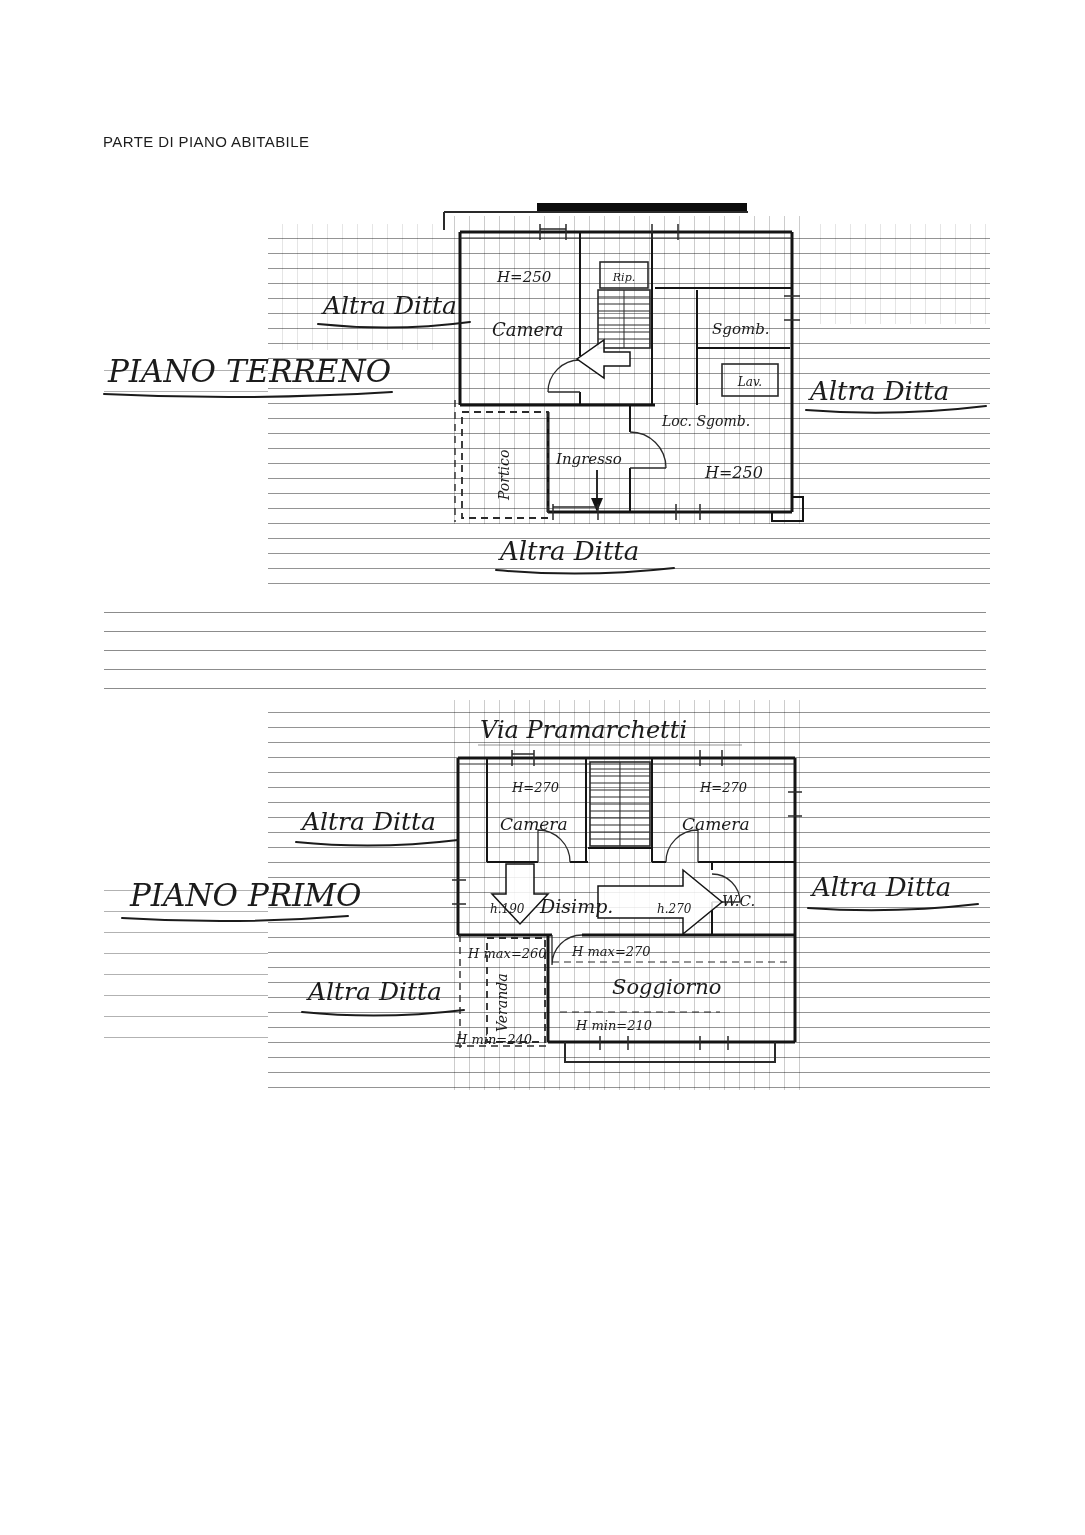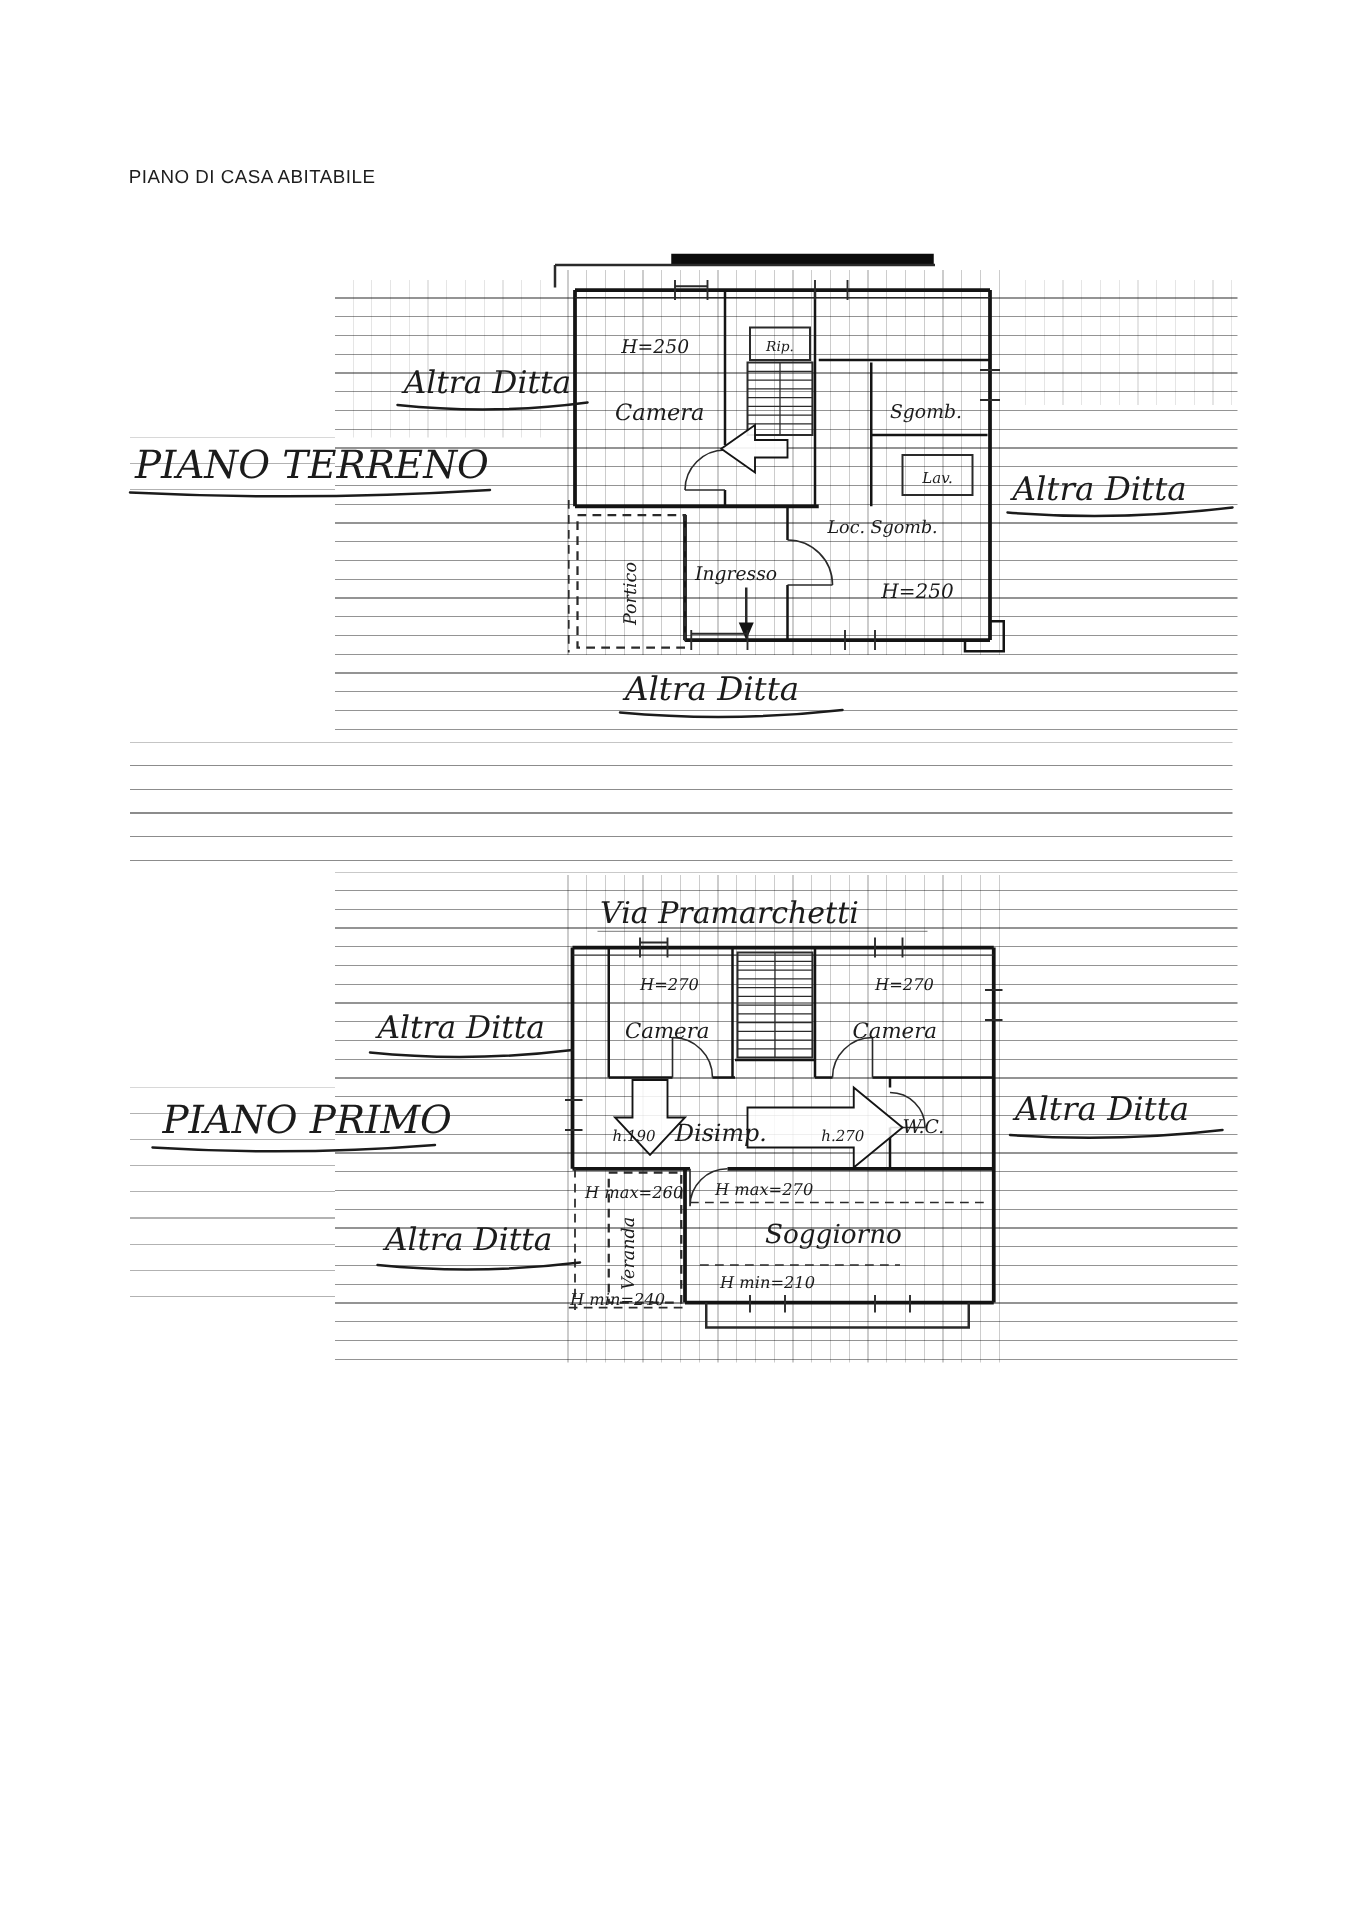--- a/index.html
+++ b/index.html
@@ -26,21 +26,21 @@
   <div class="ruled" style="left:268px;top:224px;width:722px;height:372px;"></div>
   <div class="ruled sparse" style="left:104px;top:594px;width:882px;height:96px;"></div>
   <div class="ruled" style="left:268px;top:698px;width:722px;height:392px;"></div>
   <div class="ruled faint" style="left:104px;top:350px;width:164px;height:46px;"></div>
   <div class="ruled faint" style="left:104px;top:870px;width:164px;height:178px;"></div>
   <div class="vgrid" style="left:440px;top:216px;width:366px;height:308px;"></div>
   <div class="vgrid faint" style="left:268px;top:224px;width:172px;height:126px;"></div>
   <div class="vgrid faint" style="left:806px;top:224px;width:180px;height:100px;"></div>
   <div class="vgrid" style="left:440px;top:700px;width:366px;height:390px;"></div>
 
-  <div class="printed-title">PIANO DI CASA ABITABILE</div>
+  <div class="printed-title">PARTE DI PIANO ABITABILE</div>
 
   <svg class="plan" width="1085" height="1535" viewBox="0 0 1085 1535">
 
     <g>
 
       <rect x="537" y="203" width="210" height="9" fill="#0c0c0c"></rect>
       <path class="thin" stroke-width="2" d="M444,212 H748 M444,212 V230"></path>
 
       <path class="wall" stroke-width="3" d="M460,232 H792 M792,232 V512 M548,512 H792 M460,232 V405 M460,405 H655 M548,412 V512"></path>
       <path class="thin" stroke-width="1" d="M460,238 H792"></path>

